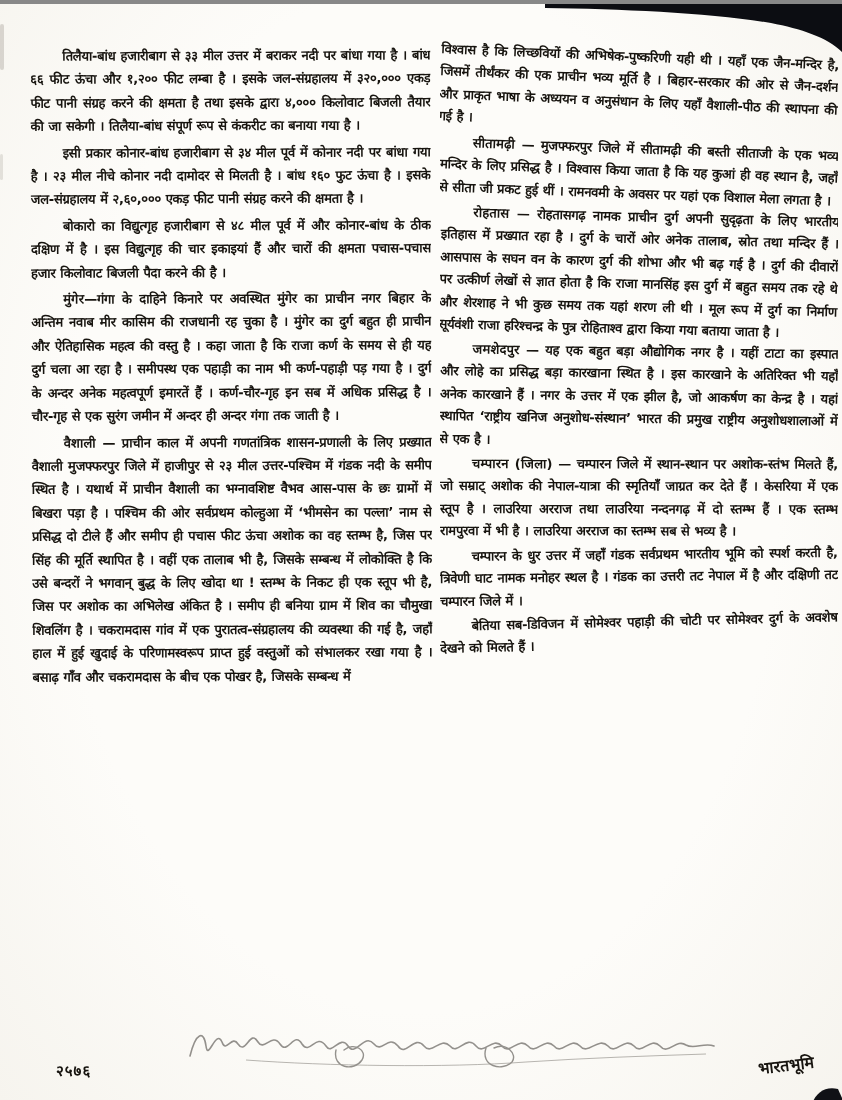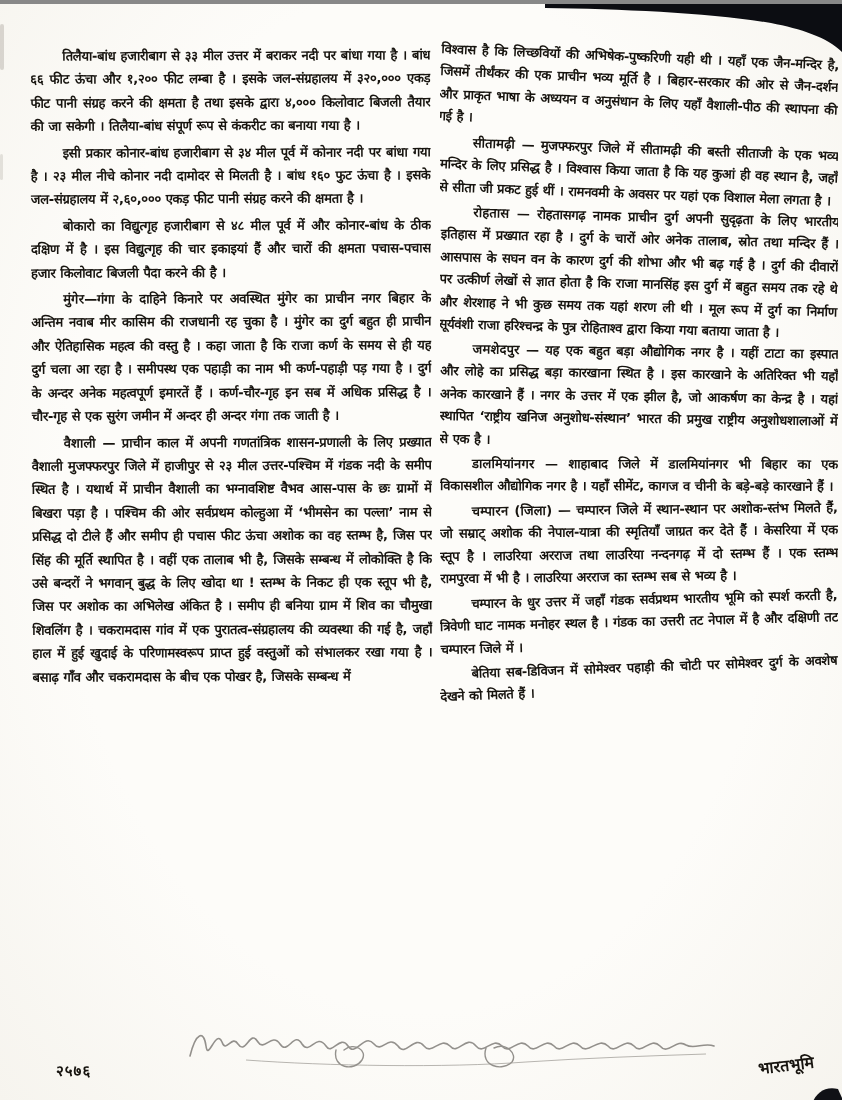--- a/index.html
+++ b/index.html
@@ -89,21 +89,20 @@
     <p class="para"><span>बोकारो का विद्युत्गृह हजारीबाग से ४८ मील पूर्व में और कोनार-बांध के ठीक दक्षिण में है । इस विद्युत्गृह की चार इकाइयां हैं और चारों की क्षमता पचास-पचास हजार किलोवाट बिजली पैदा करने की है ।</span></p>
     <p class="para"><span class="lead">मुंगेर</span><span>—गंगा के दाहिने किनारे पर अवस्थित मुंगेर का प्राचीन नगर बिहार के अन्तिम नवाब मीर कासिम की राजधानी रह चुका है । मुंगेर का दुर्ग बहुत ही प्राचीन और ऐतिहासिक महत्व की वस्तु है । कहा जाता है कि राजा कर्ण के समय से ही यह दुर्ग चला आ रहा है । समीपस्थ एक पहाड़ी का नाम भी कर्ण-पहाड़ी पड़ गया है । दुर्ग के अन्दर अनेक महत्वपूर्ण इमारतें हैं । कर्ण-चौर-गृह इन सब में अधिक प्रसिद्ध है । चौर-गृह से एक सुरंग जमीन में अन्दर ही अन्दर गंगा तक जाती है ।</span></p>
     <p class="para"><span class="lead">वैशाली</span><span> — प्राचीन काल में अपनी गणतांत्रिक शासन-प्रणाली के लिए प्रख्यात वैशाली मुजफ्फरपुर जिले में हाजीपुर से २३ मील उत्तर-पश्चिम में गंडक नदी के समीप स्थित है । यथार्थ में प्राचीन वैशाली का भग्नावशिष्ट वैभव आस-पास के छः ग्रामों में बिखरा पड़ा है । पश्चिम की ओर सर्वप्रथम कोल्हुआ में ‘भीमसेन का पल्ला’ नाम से प्रसिद्ध दो टीले हैं और समीप ही पचास फीट ऊंचा अशोक का वह स्तम्भ है, जिस पर सिंह की मूर्ति स्थापित है । वहीं एक तालाब भी है, जिसके सम्बन्ध में लोकोक्ति है कि उसे बन्दरों ने भगवान् बुद्ध के लिए खोदा था ! स्तम्भ के निकट ही एक स्तूप भी है, जिस पर अशोक का अभिलेख अंकित है । समीप ही बनिया ग्राम में शिव का चौमुखा शिवलिंग है । चकरामदास गांव में एक पुरातत्व-संग्रहालय की व्यवस्था की गई है, जहाँ हाल में हुई खुदाई के परिणामस्वरूप प्राप्त हुई वस्तुओं को संभालकर रखा गया है । बसाढ़ गाँव और चकरामदास के बीच एक पोखर है, जिसके सम्बन्ध में</span></p>
   </div>
 
   <div class="col col-right">
     <p class="para no-indent"><span>विश्वास है कि लिच्छवियों की अभिषेक-पुष्करिणी यही थी । यहाँ एक जैन-मन्दिर है, जिसमें तीर्थंकर की एक प्राचीन भव्य मूर्ति है । बिहार-सरकार की ओर से जैन-दर्शन और प्राकृत भाषा के अध्ययन व अनुसंधान के लिए यहाँ वैशाली-पीठ की स्थापना की गई है ।</span></p>
     <p class="para"><span class="lead">सीतामढ़ी</span><span> — मुजफ्फरपुर जिले में सीतामढ़ी की बस्ती सीताजी के एक भव्य मन्दिर के लिए प्रसिद्ध है । विश्वास किया जाता है कि यह कुआं ही वह स्थान है, जहाँ से सीता जी प्रकट हुई थीं । रामनवमी के अवसर पर यहां एक विशाल मेला लगता है ।</span></p>
     <p class="para"><span class="lead">रोहतास</span><span> — रोहतासगढ़ नामक प्राचीन दुर्ग अपनी सुदृढ़ता के लिए भारतीय इतिहास में प्रख्यात रहा है । दुर्ग के चारों ओर अनेक तालाब, स्रोत तथा मन्दिर हैं । आसपास के सघन वन के कारण दुर्ग की शोभा और भी बढ़ गई है । दुर्ग की दीवारों पर उत्कीर्ण लेखों से ज्ञात होता है कि राजा मानसिंह इस दुर्ग में बहुत समय तक रहे थे और शेरशाह ने भी कुछ समय तक यहां शरण ली थी । मूल रूप में दुर्ग का निर्माण सूर्यवंशी राजा हरिश्चन्द्र के पुत्र रोहिताश्व द्वारा किया गया बताया जाता है ।</span></p>
     <p class="para"><span class="lead">जमशेदपुर</span><span> — यह एक बहुत बड़ा औद्योगिक नगर है । यहीं टाटा का इस्पात और लोहे का प्रसिद्ध बड़ा कारखाना स्थित है । इस कारखाने के अतिरिक्त भी यहाँ अनेक कारखाने हैं । नगर के उत्तर में एक झील है, जो आकर्षण का केन्द्र है । यहां स्थापित ‘राष्ट्रीय खनिज अनुशोध-संस्थान’ भारत की प्रमुख राष्ट्रीय अनुशोधशालाओं में से एक है ।</span></p>
-    <p class="para"><span class="lead">डालमियांनगर</span><span> — शाहाबाद जिले में डालमियांनगर भी बिहार का एक विकासशील औद्योगिक नगर है । यहाँ सीमेंट, कागज व चीनी के बड़े-बड़े कारखाने हैं ।</span></p>
     <p class="para"><span class="lead">चम्पारन (जिला)</span><span> — चम्पारन जिले में स्थान-स्थान पर अशोक-स्तंभ मिलते हैं, जो सम्राट् अशोक की नेपाल-यात्रा की स्मृतियाँ जाग्रत कर देते हैं । केसरिया में एक स्तूप है । लाउरिया अरराज तथा लाउरिया नन्दनगढ़ में दो स्तम्भ हैं । एक स्तम्भ रामपुरवा में भी है । लाउरिया अरराज का स्तम्भ सब से भव्य है ।</span></p>
     <p class="para"><span>चम्पारन के धुर उत्तर में जहाँ गंडक सर्वप्रथम भारतीय भूमि को स्पर्श करती है, त्रिवेणी घाट नामक मनोहर स्थल है । गंडक का उत्तरी तट नेपाल में है और दक्षिणी तट चम्पारन जिले में ।</span></p>
     <p class="para"><span>बेतिया सब-डिविजन में सोमेश्वर पहाड़ी की चोटी पर सोमेश्वर दुर्ग के अवशेष देखने को मिलते हैं ।</span></p>
   </div>
 
   <svg class="watermark" viewBox="0 0 532 56" preserveAspectRatio="none">
     <path d="M4,36 C10,12 18,10 20,26 C22,42 30,8 36,22 C40,34 46,14 52,24 C60,36 64,8 72,22 C78,32 86,12 94,24 C102,36 108,10 116,24 C124,36 130,12 140,26 C146,36 154,14 162,26 C170,38 178,12 188,24 C196,34 202,14 212,26 C220,38 228,14 238,26 C246,36 254,16 264,26 C272,36 280,14 290,26 C298,36 306,16 316,26 C324,36 332,16 342,26 C350,36 358,16 368,26 C376,36 384,16 394,26 C402,36 412,16 422,26 C430,36 438,16 448,26 C456,36 464,16 474,26 C482,36 490,18 500,25 C508,30 518,22 528,26" fill="none" stroke="#3f3b36" stroke-width="1.6" stroke-linecap="round"></path>
     <path d="M150,30 C146,48 168,52 176,40 C182,30 168,22 158,30 M300,28 C294,46 316,52 326,42 C332,34 320,22 308,28" fill="none" stroke="#3f3b36" stroke-width="1.4" stroke-linecap="round"></path>
     <path d="M60,40 C140,46 260,48 340,42 C400,38 460,36 520,34" fill="none" stroke="#4a463f" stroke-width="1" opacity="0.7"></path>
   </svg>

